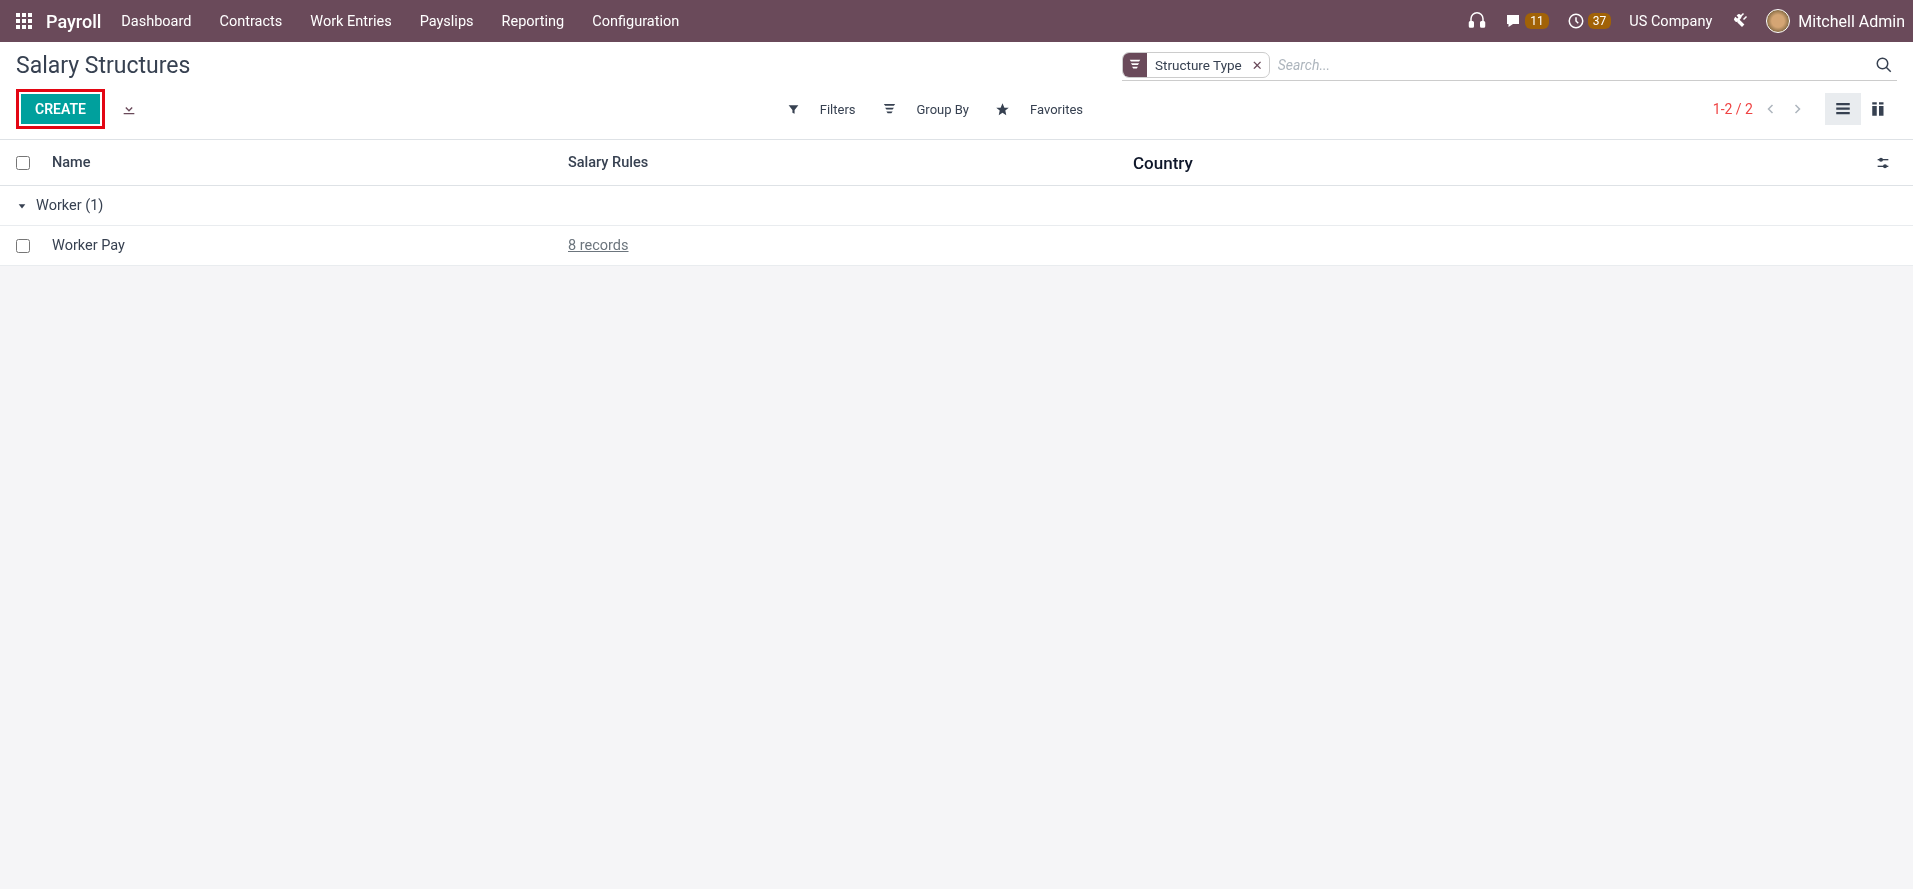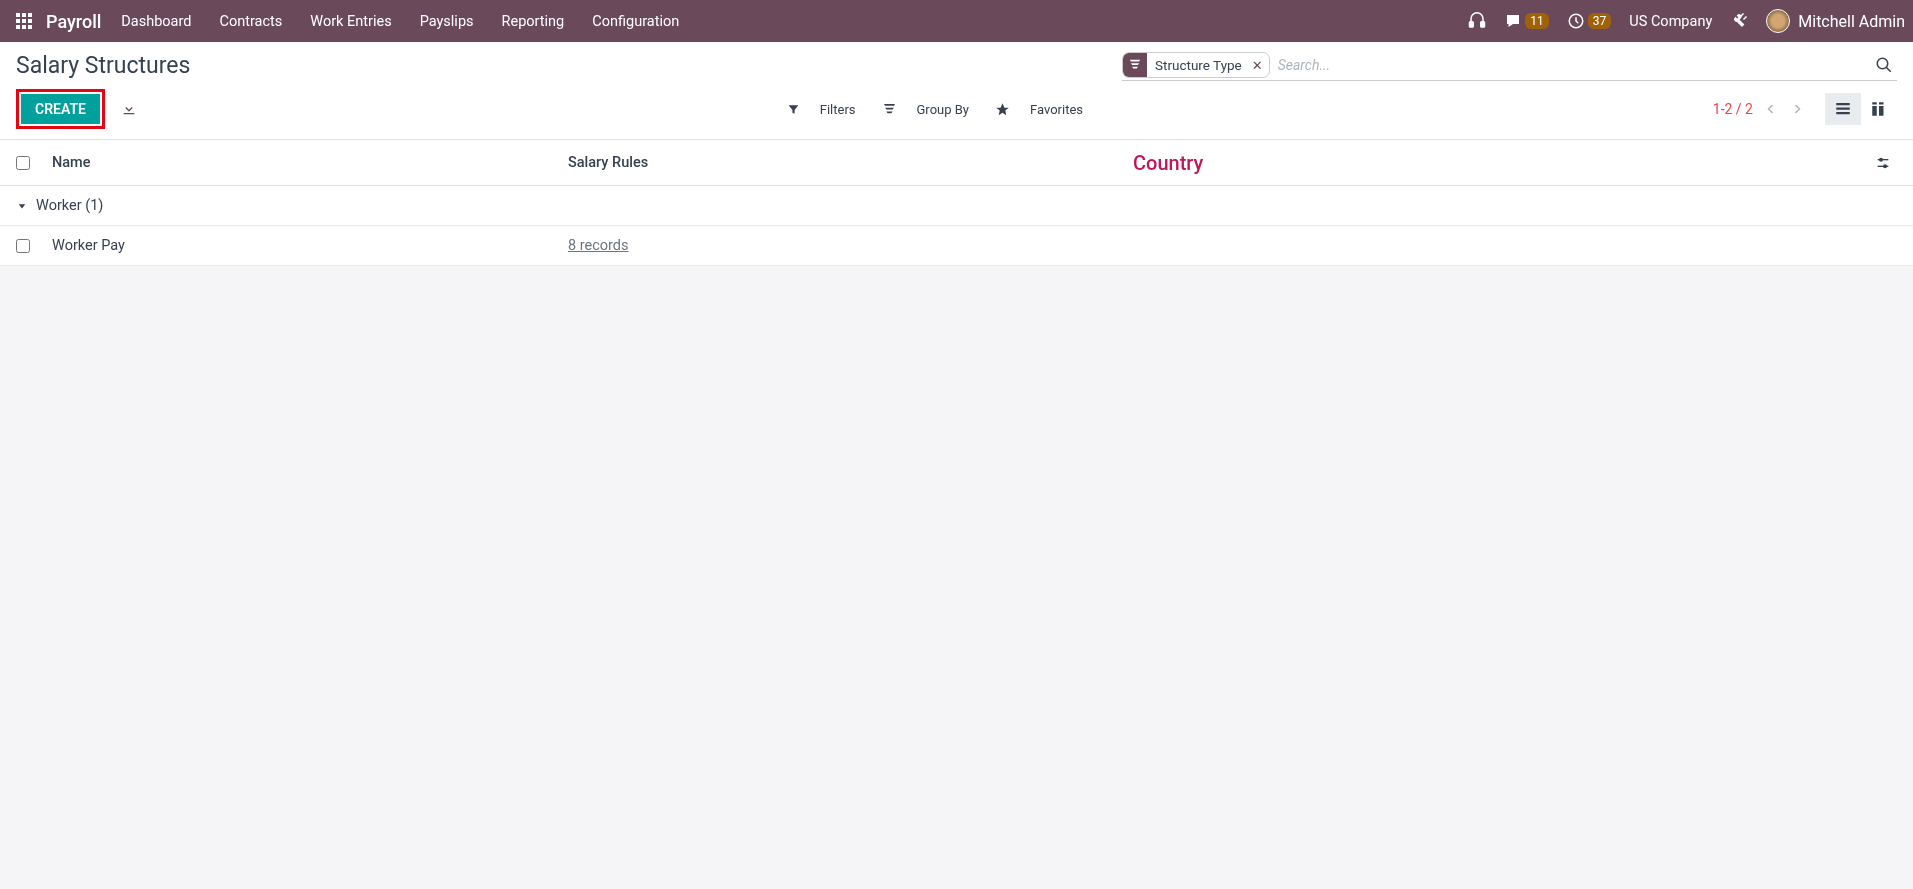--- a/index.html
+++ b/index.html
@@ -48,21 +48,21 @@
 .view-switcher { display: flex; gap: 0; }
 .view-btn { width: 36px; height: 32px; display: flex; align-items: center; justify-content: center; cursor: pointer; color: #374151; }
 .view-btn.active { background: #e9ecef; }
 
 
 .table-wrap { background: #fff; }
 .table-header { display: flex; align-items: center; height: 46px; border-bottom: 1px solid #dee2e6; padding: 0 16px; }
 .col-check { width: 32px; display: flex; align-items: center; }
 .col-name { flex: 0 0 520px; font-size: 14.5px; font-weight: 500; color: #374151; padding-left: 4px; }
 .col-rules { flex: 0 0 565px; font-size: 14.5px; font-weight: 500; color: #374151; }
-.col-country { flex: 1; font-size: 20px; font-weight: 500; color: #be185d; }
+.col-country { flex: 1; font-size: 17px; font-weight: 500; color: #0f172a; }
 .col-settings { width: 28px; display:flex; justify-content:center; color:#374151; cursor:pointer; }
 input[type=checkbox] { width:14px; height:14px; border:1px solid #adb5bd; cursor:pointer; }
 
 .group-row { display:flex; align-items:center; height:40px; border-bottom:1px solid #e9ecef; padding:0 16px; cursor:pointer; }
 .group-row .caret { width:14px; margin-right:6px; display:flex; align-items:center; }
 .group-row .group-name { font-size:14.5px; color:#374151; }
 
 .data-row { display:flex; align-items:center; height:40px; border-bottom:1px solid #e9ecef; padding:0 16px; }
 .data-row .col-name-data { flex:0 0 520px; font-size:14.5px; color:#374151; padding-left:4px; }
 .data-row .col-rules-data { flex:0 0 565px; font-size:14.5px; color:#6c757d;text-decoration:underline; }

